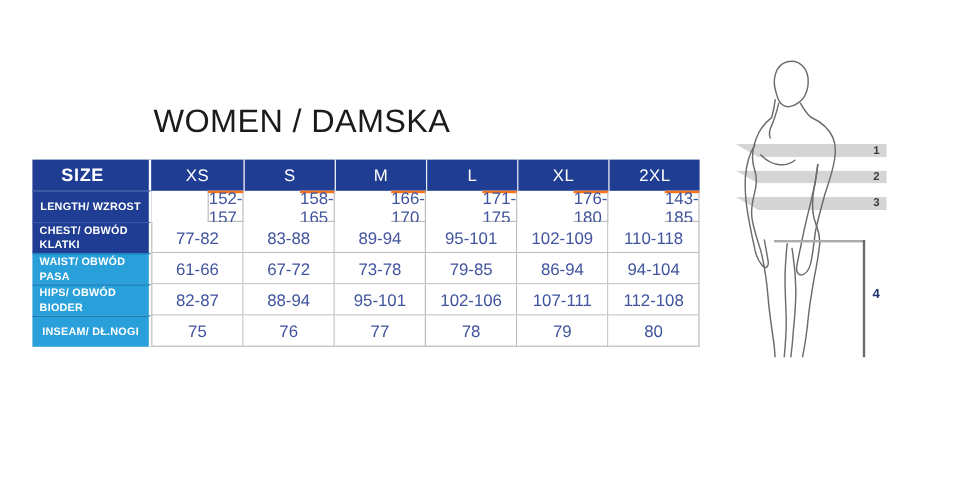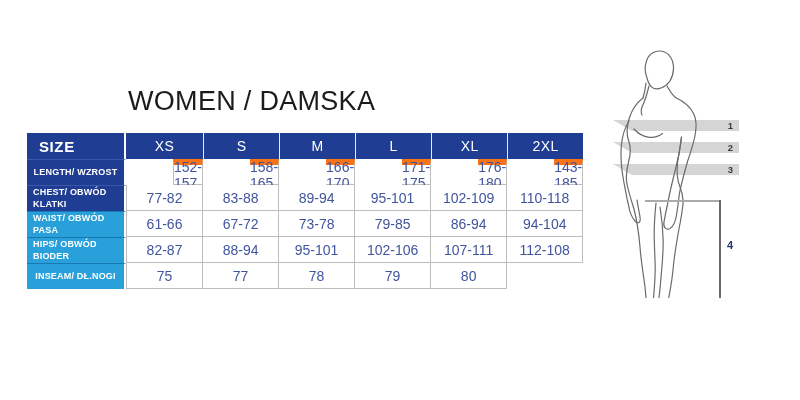--- a/index.html
+++ b/index.html
@@ -13,40 +13,40 @@
   }
   
   .size-table{
     position:absolute;left:27px;top:133px;width:535px;
     display:grid;grid-template-columns:99px repeat(6,1fr);
     grid-auto-rows:26px;
   }
   .cell{display:flex;align-items:center;justify-content:center;box-sizing:border-box;}
   .corner{
     background:#1F3D92;color:#fff;font-weight:bold;font-size:15px;
-    justify-content:flex-start;padding-left:12px;letter-spacing:.6px;
+    justify-content:flex-start;padding-left:24px;letter-spacing:.6px;
     border-right:2px solid #fff;
   }
   .hcell{background:#1F3D92;color:#ffffff;font-size:14px;letter-spacing:.4px;}
   .hcell + .hcell{border-left:1px solid rgba(255,255,255,.9);}
   .lcell{
     color:#fff;font-size:9px;font-weight:600;text-align:left;
     line-height:1.25;padding:0 6px;letter-spacing:.2px;
     border-right:2px solid #fff;
   }
   .lcell.navy{background:#1F3D92;}
   .lcell.light{background:#2AA0DB;}
   .lcell.navy.sep{border-top:1px solid #3A57A8;}
   .lcell.light.sep{border-top:1px solid #1779B3;}
   .dcell{
     background:#fff;color:#41549E;font-size:14px;
     border-right:1px solid #BDBDBD;border-bottom:1px solid #BDBDBD;
   }
   .dcell.first-col{border-left:1px solid #BDBDBD;}
-  .dcell.first-row{border-top:6px solid #f97316;margin-left:47px;}
+  .dcell.first-row{border-top:2px solid #f97316;margin-left:47px;}
   
   .band{
     position:absolute;left:613px;width:126px;height:11px;background:#D5D5D5;
     clip-path:polygon(0 0,100% 0,100% 100%,15% 100%);
     display:flex;align-items:center;justify-content:flex-end;
     padding-right:6px;box-sizing:border-box;
   }
   .band-num{font-size:9.5px;font-weight:bold;color:#3b3b3b;}
   .band1{top:120px;} .band2{top:142px;} .band3{top:164px;}
   .figure-svg{position:absolute;left:588px;top:25px;width:212px;height:330px;}
@@ -103,20 +103,21 @@
     <div class="cell lcell light sep">HIPS/ OBWÓD BIODER</div>
     <div class="cell dcell first-col">82-87</div>
     <div class="cell dcell">88-94</div>
     <div class="cell dcell">95-101</div>
     <div class="cell dcell">102-106</div>
     <div class="cell dcell">107-111</div>
     <div class="cell dcell">112-108</div>
 
     <div class="cell lcell light sep">INSEAM/ DŁ.NOGI</div>
     <div class="cell dcell first-col">75</div>
+    <div class="cell dcell">76</div>
     <div class="cell dcell">77</div>
     <div class="cell dcell">78</div>
     <div class="cell dcell">79</div>
     <div class="cell dcell">80</div>
   </div>
 
   <div class="band band1">
     <span class="band-num">1</span>
   </div>
   <div class="band band2">

